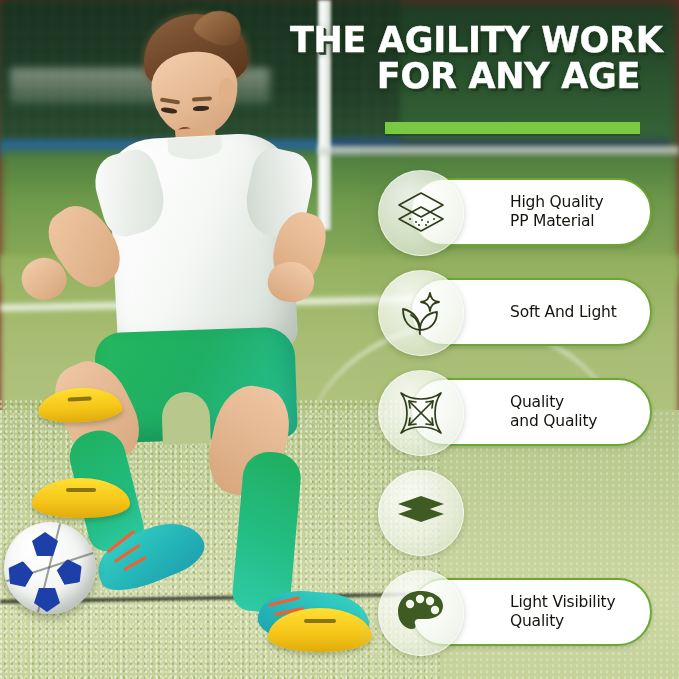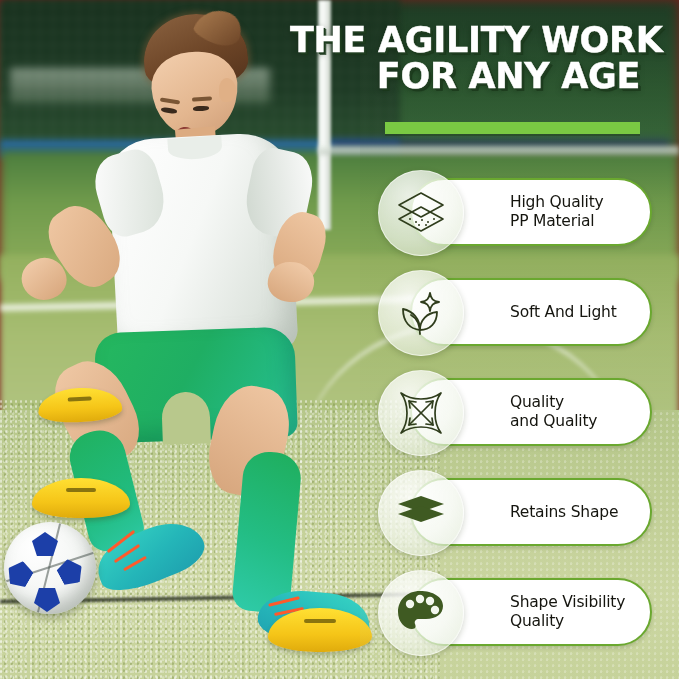--- a/index.html
+++ b/index.html
@@ -468,40 +468,35 @@
             <path d="M13 13 L20 14 M13 13 L14 20"></path>
             <path d="M37 37 L30 36 M37 37 L36 30"></path>
             <path d="M37 13 L30 14 M37 13 L36 20"></path>
             <path d="M13 37 L20 36 M13 37 L14 30"></path>
           </svg>
         </span>
       </div>
     </div>
 
     <div class="feature">
-      <div class="pill">
-        <div class="pill-label">
-          <div>Retains Shape</div>
-        </div>
-      </div>
       <div class="circle">
         <span>
           <svg width="50" height="36" viewBox="0 0 50 36" fill="#3f5a22">
             <path d="M25 1 L48 9 L25 17 L2 9 Z"></path>
             <path d="M25 11 L48 19 L25 27 L2 19 Z"></path>
             <path d="M25 21 L48 27 L25 35 L2 27 Z" opacity="0"></path>
           </svg>
         </span>
       </div>
     </div>
 
     <div class="feature">
       <div class="pill">
         <div class="pill-label">
-          <div>Shape Visibility</div>
+          <div>Light Visibility</div>
           <div>Quality</div>
         </div>
       </div>
       <div class="circle">
         <span>
           <svg width="48" height="46" viewBox="0 0 48 46" fill="#3f5a22">
             <path d="M23 1 C10 1 1 10 1 22 C1 32 8 39 15 39 C19 39 19 36 18 34 C17 31 19 29 22 29 L29 29 C39 29 46 24 46 16 C46 7 36 1 23 1 Z M23 1 C23 1 23 1 23 1 Z"></path>
             <circle cx="13" cy="14" r="4.2" fill="#f3f7ee"></circle>
             <circle cx="23" cy="9" r="4.2" fill="#f3f7ee"></circle>
             <circle cx="33" cy="11" r="4.2" fill="#f3f7ee"></circle>

